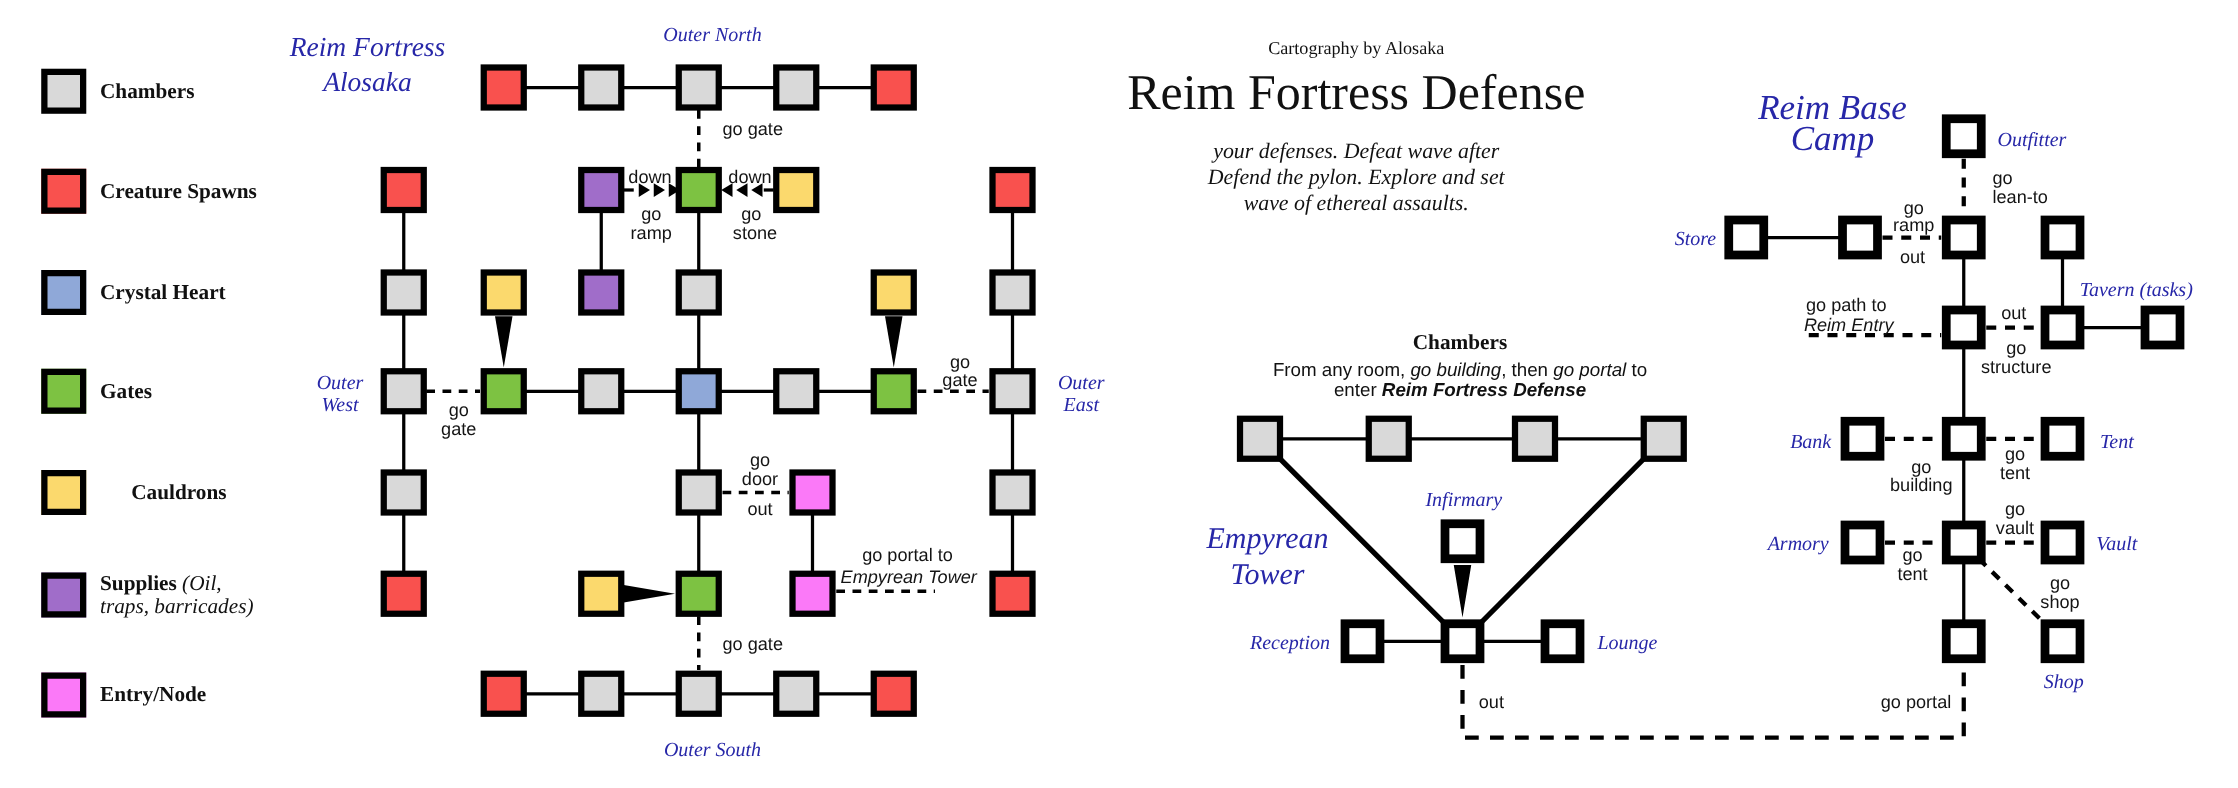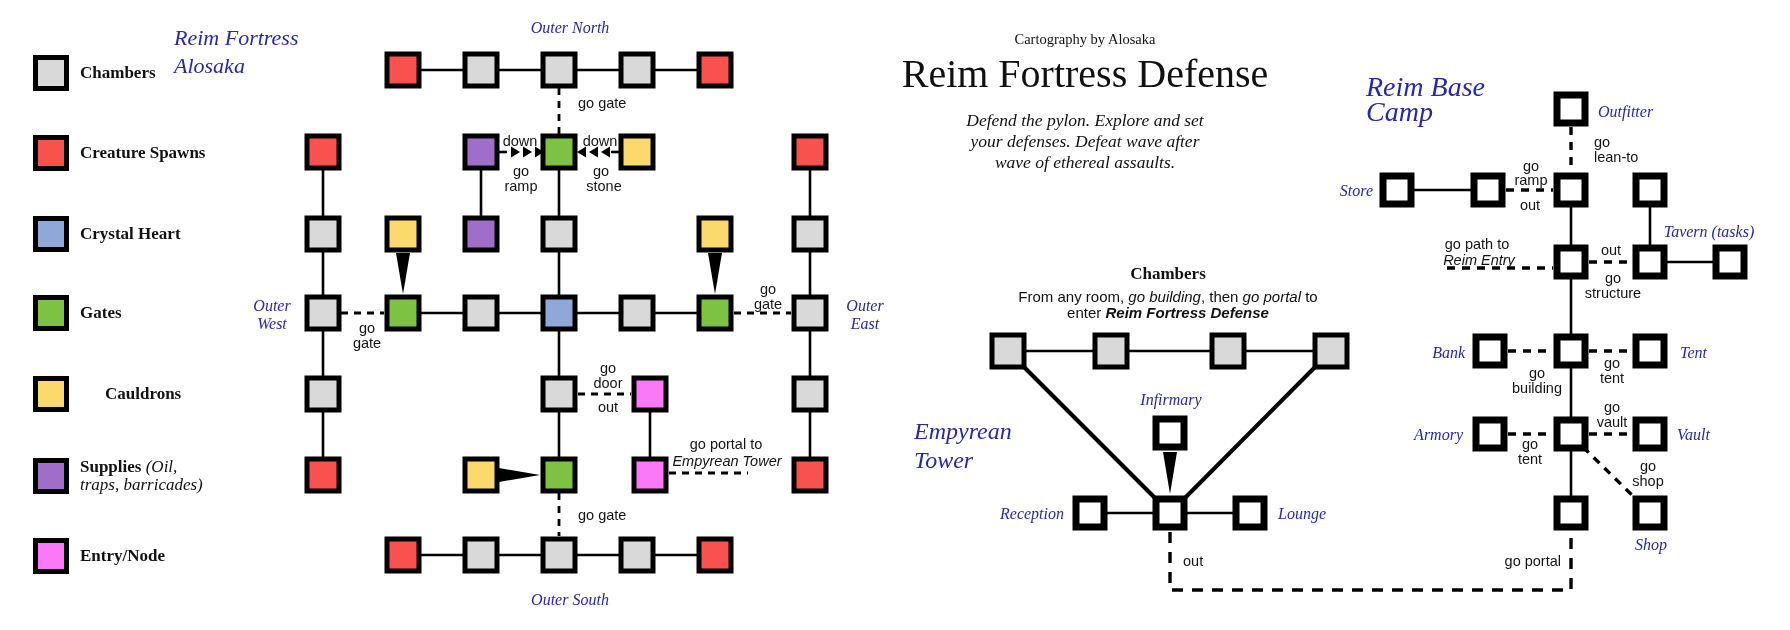--- a/index.html
+++ b/index.html
@@ -9,21 +9,21 @@
   
   .e{font:14.5px "Liberation Sans",sans-serif;fill:#141414;}
   .ei{font:italic 14.5px "Liberation Sans",sans-serif;fill:#141414;}
   .b{font:italic 16px "Liberation Serif",serif;fill:#2727a8;}
   
   .lrow{position:absolute;left:33px;display:flex;align-items:center;gap:11px;height:40px;}
   .lsq{width:36px;height:36px;border:5px solid #000;box-sizing:border-box;flex:0 0 auto;}
   .ltxt{font:bold 17px "Liberation Serif",serif;line-height:18px;white-space:nowrap;}
   .ltxt .reg{font-weight:normal;font-style:italic;}
   
-  .blue-title{position:absolute;color:#2727a8;
+  .blue-title{position:absolute;text-align:center;color:#2727a8;
               font:italic 22px "Liberation Serif",serif;line-height:28px;white-space:nowrap;}
   .t-tower{font-size:24px;line-height:29px;}
   .t-camp{font-size:28px;line-height:25px;}
   .hdr{position:absolute;left:885px;top:30px;width:400px;text-align:center;}
   .credit{font:14.5px "Liberation Serif",serif;line-height:18px;}
   .big-title{font:40px "Liberation Serif",serif;line-height:44px;margin-top:4px;white-space:nowrap;}
   .subtitle{font:italic 17.5px "Liberation Serif",serif;line-height:21px;margin-top:14px;}
   .chambers{position:absolute;left:968px;top:264px;width:400px;text-align:center;}
   .ch-head{font:bold 17px "Liberation Serif",serif;line-height:20px;}
   .ch-body{font:15px "Liberation Sans",sans-serif;line-height:16px;margin-top:5px;white-space:nowrap;}
@@ -248,22 +248,22 @@
 
   <div class="blue-title" style="left:174px;top:24px;width:240px;">
     <div>Reim Fortress</div>
     <div>Alosaka</div>
   </div>
 
   <div class="hdr">
     <div class="credit">Cartography by Alosaka</div>
     <div class="big-title">Reim Fortress Defense</div>
     <div class="subtitle">
+      <div>your defenses. Defeat wave after</div>
       <div>Defend the pylon. Explore and set</div>
-      <div>your defenses. Defeat wave after</div>
       <div>wave of ethereal assaults.</div>
     </div>
   </div>
 
   <div class="chambers">
     <div class="ch-head">Chambers</div>
     <div class="ch-body" id="ch-line1"><span>From any room, </span><span class="it">go building</span><span>, then </span><span class="it">go portal</span><span> to</span></div>
     <div class="ch-body" style="margin-top:0;" id="ch-line2"><span>enter </span><span class="bi">Reim Fortress Defense</span></div>
   </div>
 

